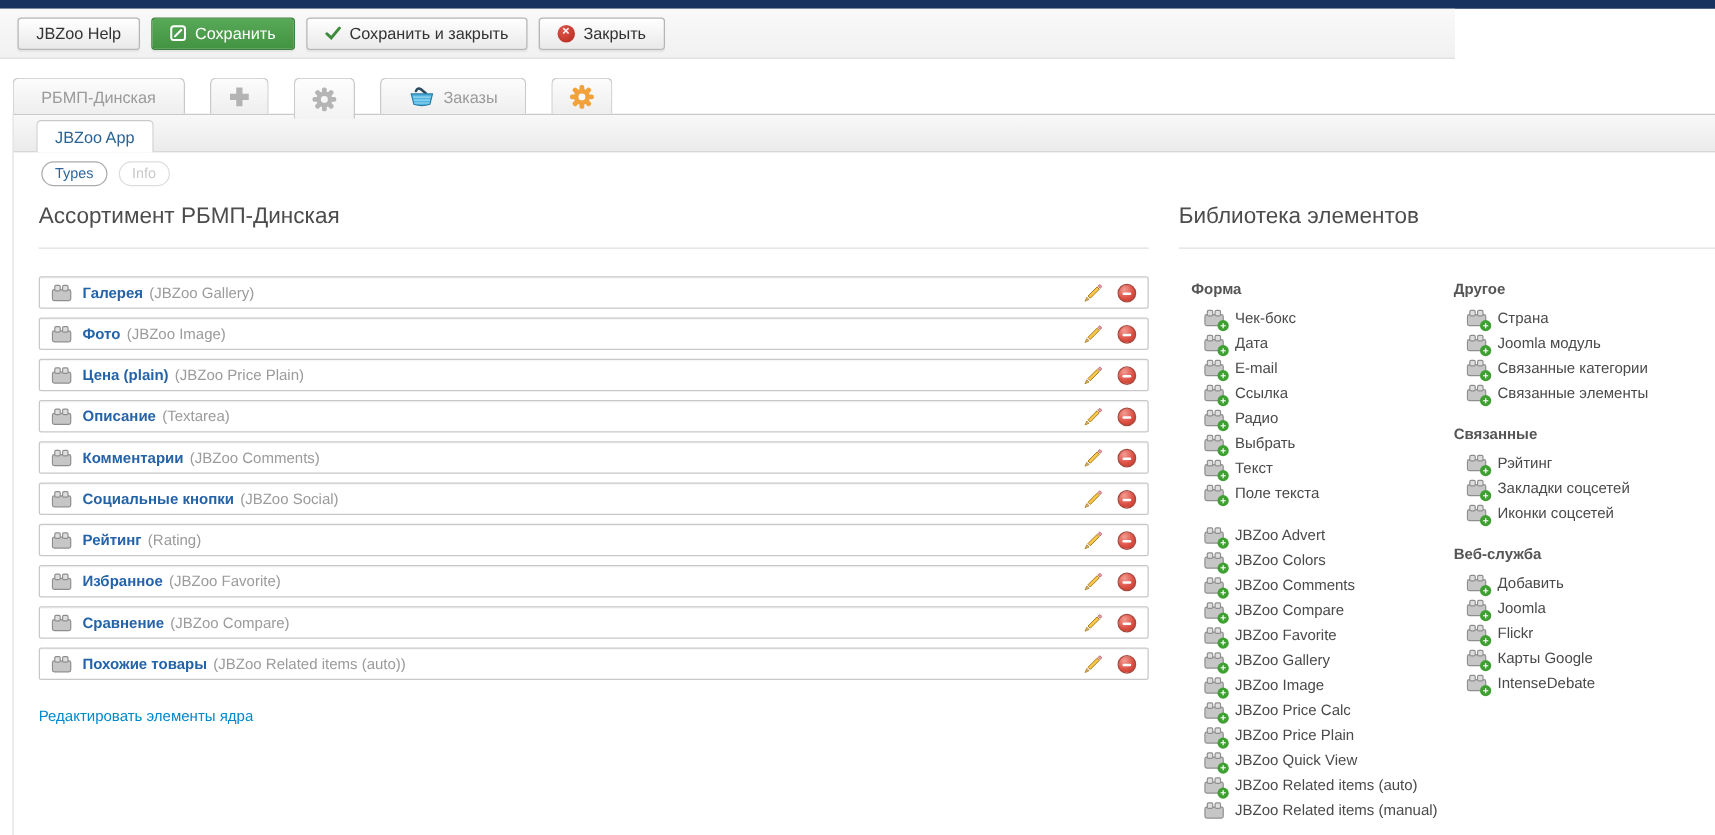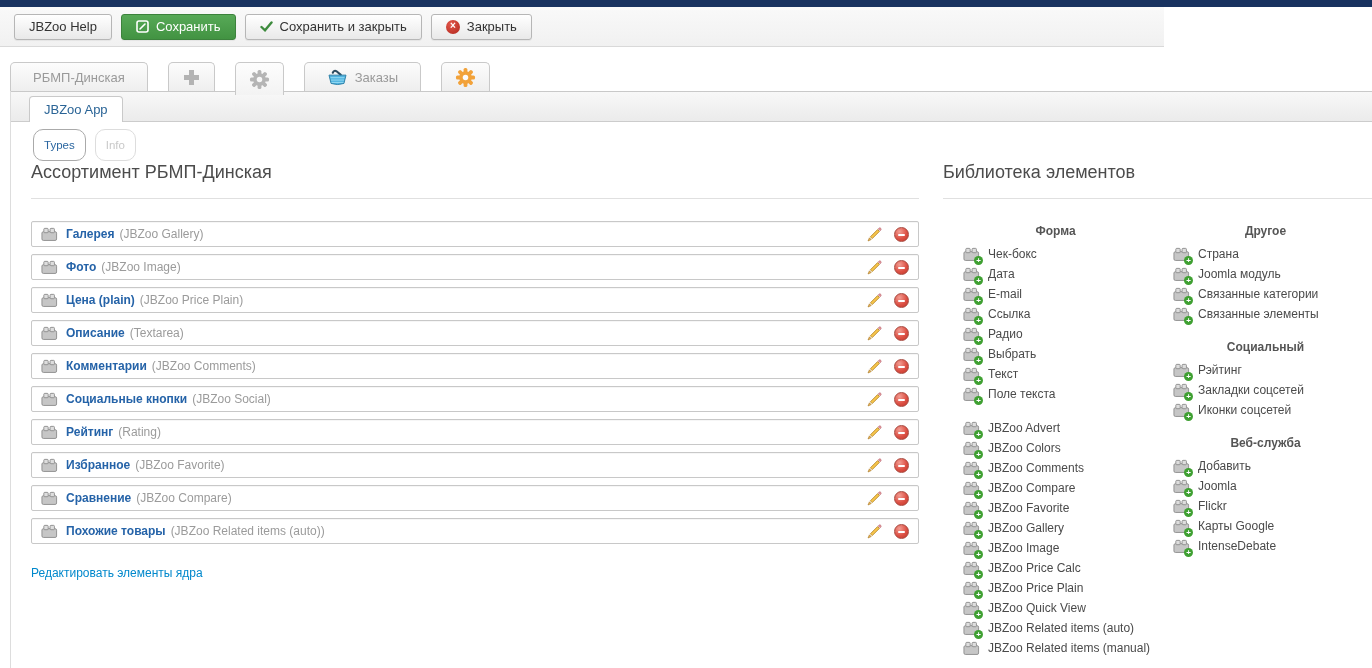--- a/index.html
+++ b/index.html
@@ -26,32 +26,32 @@
   
   .tabs { position:absolute; left:10px; top:62px; display:flex; gap:20px; align-items:flex-start; z-index:5; }
   .tab { display:inline-flex; align-items:center; justify-content:center; gap:7px; height:29px;
     padding:0 22px; background:linear-gradient(#fcfcfc,#eeeeee); border:1px solid #c9c9c9;
     border-bottom:none; border-radius:5px 5px 0 0; font-size:13px; color:#9a9a9a; cursor:pointer; }
   .tab.icon-only { padding:0 13px; }
   .tab.active-gear { height:33px; background:linear-gradient(#fdfdfd,#f3f3f3); position:relative; z-index:6; }
 
   
   .panel { position:absolute; left:10px; top:91px; width:1362px; height:577px;
-    border-left:1px solid #ddd; background:#fff;text-align:center; }
+    border-left:1px solid #ddd; background:#fff; }
   .strip { position:absolute; left:0; top:0; width:1362px; height:31px;
     background:linear-gradient(#f8f8f8,#ebebeb); border-top:1px solid #c9c9c9; border-bottom:1px solid #cccccc; }
   .subtab { position:absolute; left:18px; top:4px; bottom:-1px; display:inline-flex; align-items:center;
     padding:0 14px; background:#fff; border:1px solid #c9c9c9; border-bottom:none;
     border-radius:4px 4px 0 0; font-size:13px; color:#2a6496; cursor:pointer; z-index:3; }
 
   .content { position:absolute; left:0; top:31px; width:1362px; height:546px; background:#fff; }
 
   
   .viewbtns { position:absolute; left:22px; top:7px; display:flex; gap:9px; }
-  .pill { display:inline-flex; align-items:center; height:32px; padding:0 10px; border-radius:10px;
+  .pill { display:inline-flex; align-items:center; height:20px; padding:0 10px; border-radius:10px;
     border:1px solid #aaa; background:#fff; font-size:11.5px; color:#2a66a0; cursor:pointer; }
   .pill.disabled { border-color:#ddd; color:#c9c9c9; cursor:default; }
 
   h1.sec-title { font-size:18px; font-weight:normal; color:#4c4c4c; }
   .main-title { position:absolute; left:20px; top:40px; }
   .main-hr { position:absolute; left:20px; top:76px; width:888px; height:1px; background:#e0e0e0; }
 
   
   .rows { position:absolute; left:20px; top:99px; width:888px; }
   .row { display:flex; align-items:center; height:26px; padding:0 9px; margin-bottom:7px;
@@ -692,21 +692,21 @@
                     <rect x="3" y="1" width="4.6" height="4.6" rx="1" fill="#dedede" stroke="#8e8e8e"></rect>
                     <rect x="9.6" y="1" width="4.6" height="4.6" rx="1" fill="#dedede" stroke="#8e8e8e"></rect>
                   </svg>
                   <span class="badge"></span>
                 </span>
                 <span class="lib-label">Связанные элементы</span>
               </div>
             </div>
         </div>
         <div class="lib-group">
-          <div class="lib-group-header">Социальный</div>
+          <div class="lib-group-header">Связанные</div>
           <div class="lib-items">
 
           <div class="lib-item">
                 <span class="lib-icon">
                   <svg width="17" height="15" viewBox="0 0 18 15">
                     <rect x="1" y="4.5" width="15.5" height="9.3" rx="1.6" fill="#c6c6c6" stroke="#8e8e8e"></rect>
                     <rect x="3" y="1" width="4.6" height="4.6" rx="1" fill="#dedede" stroke="#8e8e8e"></rect>
                     <rect x="9.6" y="1" width="4.6" height="4.6" rx="1" fill="#dedede" stroke="#8e8e8e"></rect>
                   </svg>
                   <span class="badge"></span>

